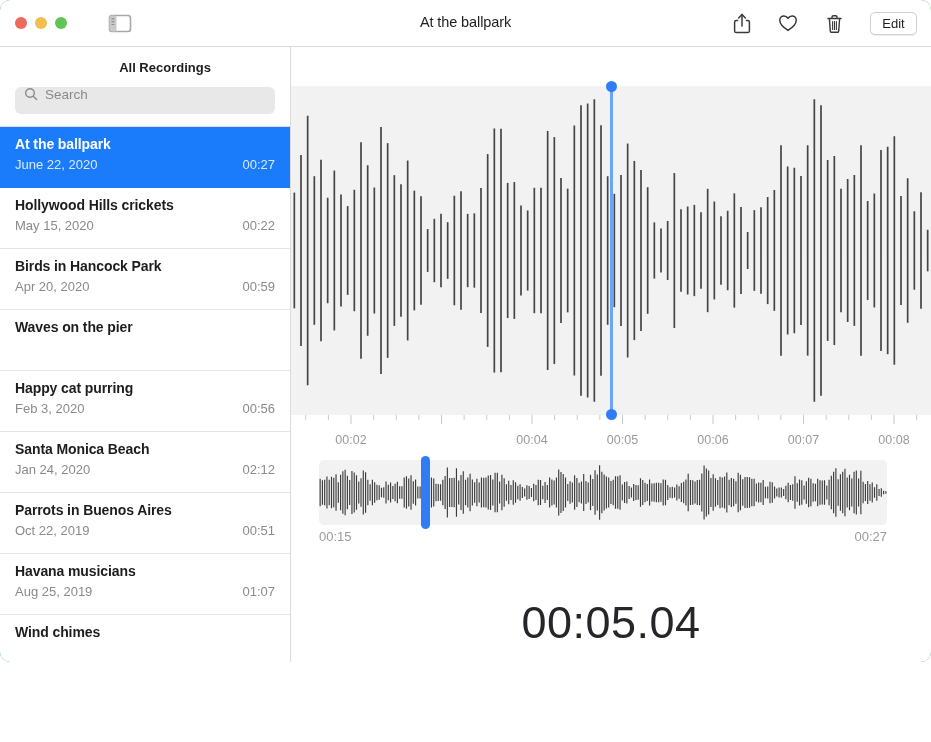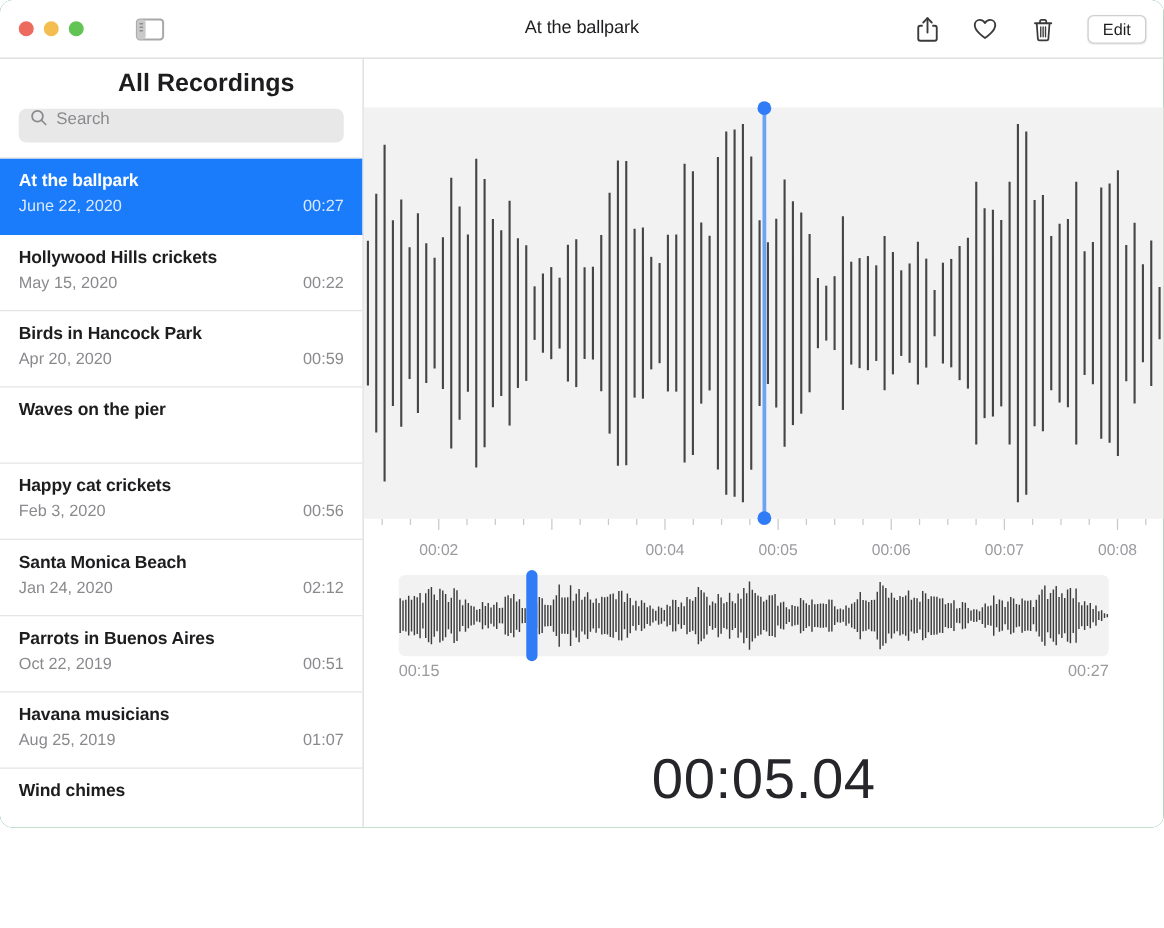--- a/index.html
+++ b/index.html
@@ -114,21 +114,21 @@
     background: #ffffff;
     border-right: 1px solid #dcdcdc;
     box-sizing: border-box;
     overflow: hidden;
   }
   .sidebar-header {
     height: 40px;
     display: flex;
     align-items: center;
     justify-content: center;
-    font-size: 20px;
+    font-size: 13px;
     font-weight: bold;
     color: #1d1d1f;
     margin-left: 40px;
   }
   .search-wrap {
     padding: 0 15px 12px 15px;
   }
   .search-box {
     height: 27px;
     background: #e8e8e8;
@@ -433,21 +433,21 @@
           <span class="r-date">Apr 20, 2020</span>
           <span class="r-dur">00:59</span>
         </div>
       </div>
 
       <div class="rec-item">
         <div class="r-title">Waves on the pier</div>
       </div>
 
       <div class="rec-item">
-        <div class="r-title">Happy cat crickets</div>
+        <div class="r-title">Happy cat purring</div>
         <div class="rec-meta">
           <span class="r-date">Feb 3, 2020</span>
           <span class="r-dur">00:56</span>
         </div>
       </div>
 
       <div class="rec-item">
         <div class="r-title">Santa Monica Beach</div>
         <div class="rec-meta">
           <span class="r-date">Jan 24, 2020</span>

